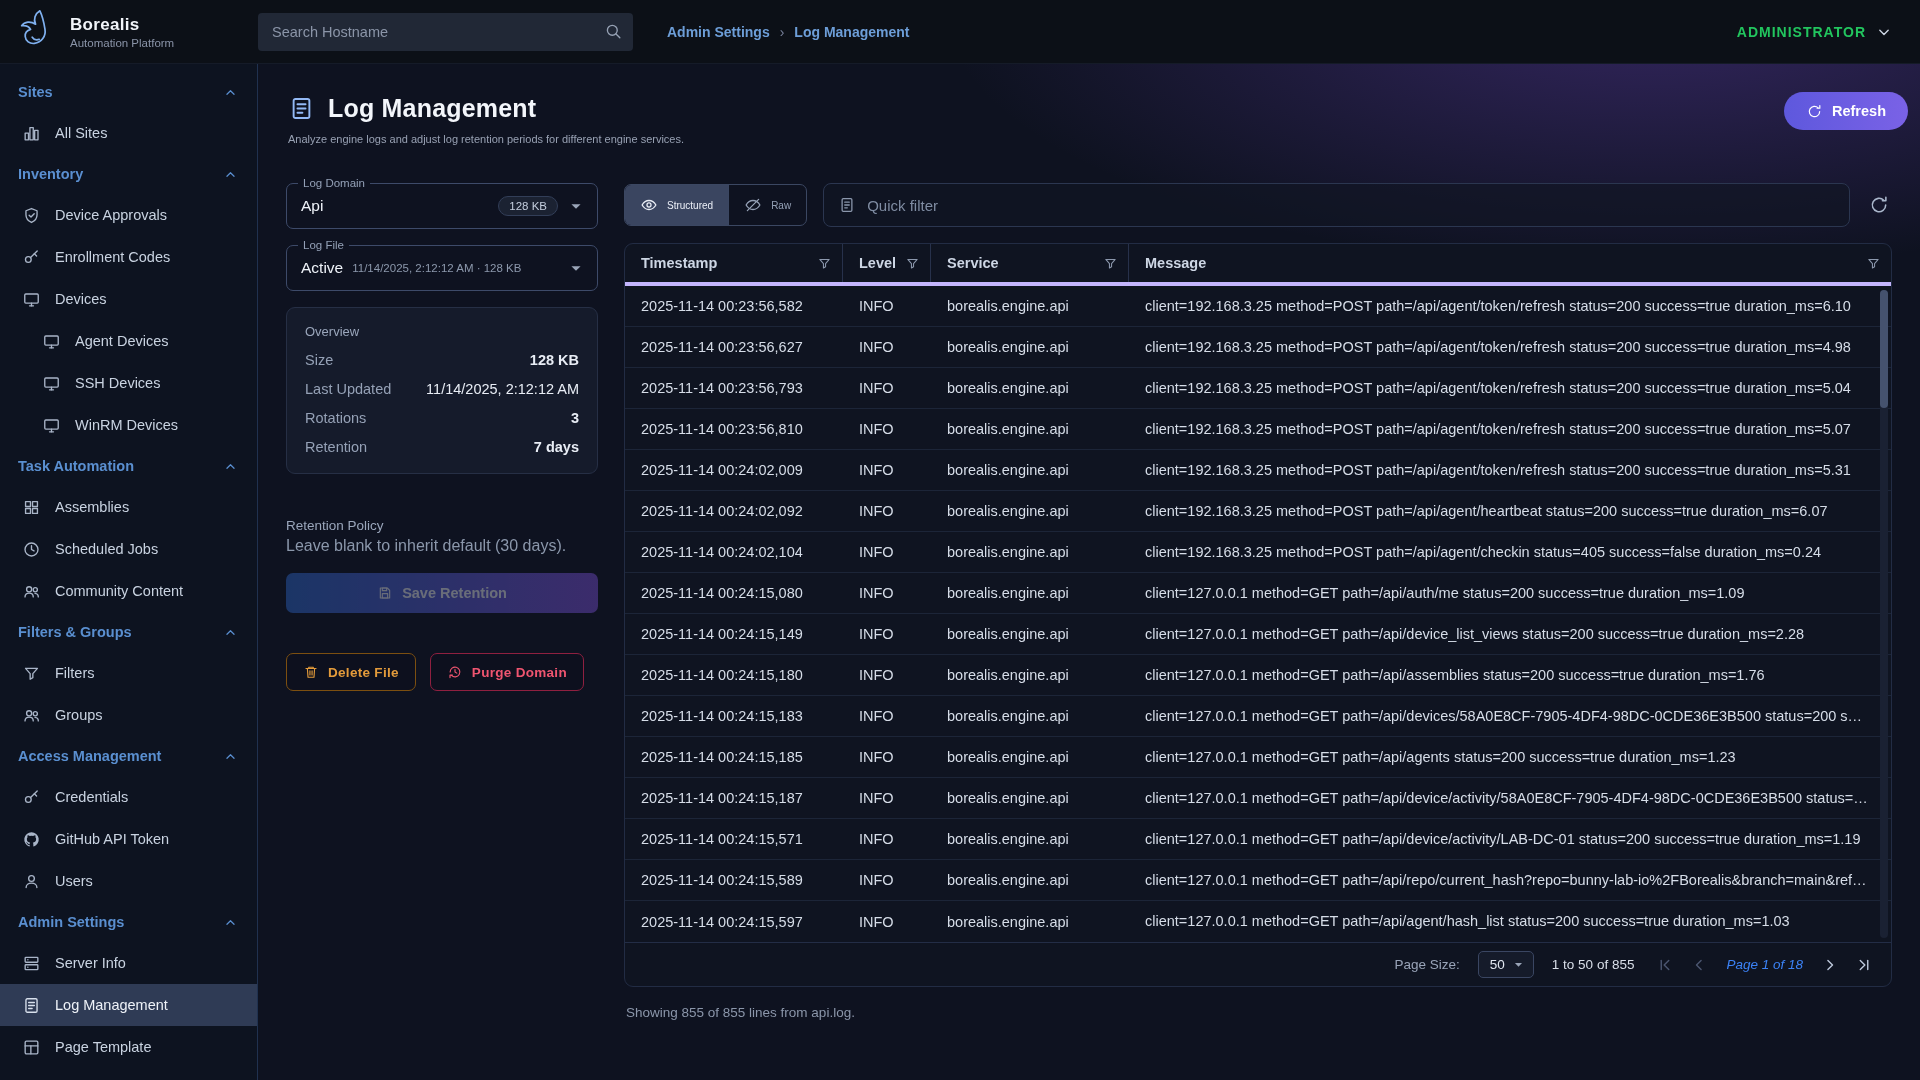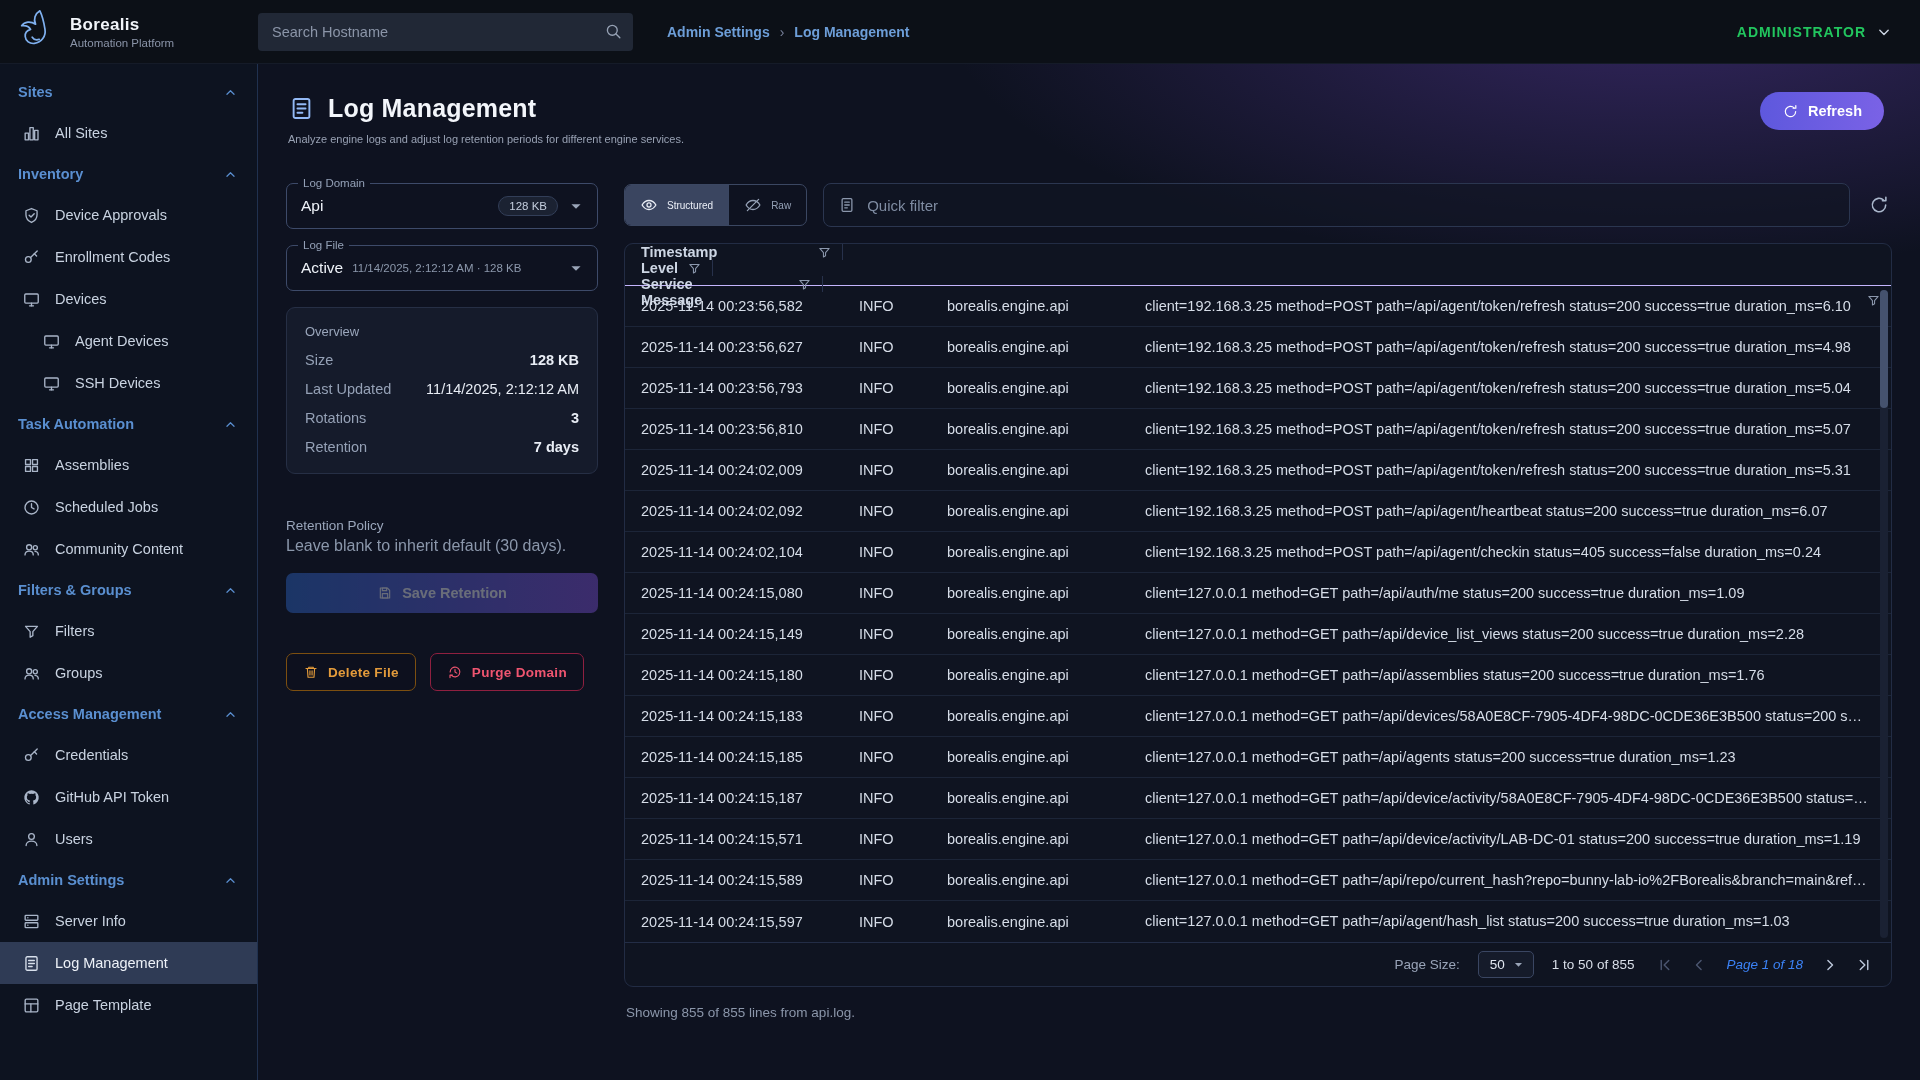--- a/index.html
+++ b/index.html
@@ -43,21 +43,21 @@
   .sb-label{white-space:nowrap;overflow:hidden;text-overflow:ellipsis;}
 
   
   .main{flex:1;position:relative;overflow:hidden;background:
     radial-gradient(1150px 430px at 84% -60px, rgba(104,66,184,.42), rgba(104,66,184,0) 62%), #0e1220;}
   .page-head{padding:30px 26px 24px 30px;position:relative;}
   .title-row{display:flex;align-items:center;gap:13px;}
   .ph-ic{width:27px;height:27px;color:#93b9f5;}
   .page-title{font-size:25px;font-weight:bold;color:#f3f6fb;letter-spacing:.2px;}
   .page-sub{margin-top:10px;font-size:11px;color:#98a1b3;}
-  .refresh-btn{position:absolute;right:36px;top:28px;display:flex;align-items:center;gap:9px;height:38px;padding:0 22px;border-radius:19px;background:linear-gradient(90deg,#5e58dd,#7a62e6);color:#fff;font-size:14.5px;font-weight:bold;}
+  .refresh-btn{position:absolute;right:12px;top:28px;display:flex;align-items:center;gap:9px;height:38px;padding:0 22px;border-radius:19px;background:linear-gradient(90deg,#5e58dd,#7a62e6);color:#fff;font-size:14.5px;font-weight:bold;}
   .rb-ic{width:17px;height:17px;color:#fff;}
 
   .content{display:flex;gap:26px;padding:14px 28px 0;}
 
   
   .ctrl{width:312px;flex:0 0 auto;}
   .fld{position:relative;border:1px solid #3d4a69;border-radius:7px;height:46px;display:flex;align-items:center;padding:0 10px 0 14px;margin-bottom:16px;cursor:pointer;}
   .flabel{position:absolute;top:-8px;left:11px;background:#0e1220;padding:0 5px;font-size:11.5px;color:#93a0b6;line-height:14px;}
   .fld-value{font-size:15.5px;color:#eef2f8;white-space:nowrap;}
   .fld-meta{font-size:11.5px;color:#8c98ac;margin-left:9px;white-space:nowrap;overflow:hidden;text-overflow:ellipsis;}
@@ -91,21 +91,21 @@
   .tg-btn + .tg-btn{border-left:1px solid #3b4762;}
   .tg-ic{width:18px;height:18px;}
   .quick-filter{flex:1;display:flex;align-items:center;gap:11px;height:44px;border:1px solid #2b3650;background:rgba(17,22,36,.65);border-radius:8px;padding:0 14px;min-width:0;}
   .qf-ic{width:18px;height:18px;color:#8b97ac;}
   .quick-filter input{flex:1;font-size:15px;color:#dfe5ef;min-width:0;}
   .quick-filter input::placeholder{color:#7f8ca2;}
   .tb-refresh{width:26px;height:26px;color:#aab7cc;display:flex;align-items:center;justify-content:center;flex:0 0 auto;}
   .tb-refresh [data-icon]{width:22px;height:22px;}
 
   .table-card{position:relative;margin-top:16px;background:#0f1421;border:1px solid #222c44;border-radius:9px;overflow:hidden;}
-  .thead{display:flex;height:42px;border-bottom:1px solid #c4b5fd;flex-direction:column;}
+  .thead{display:flex;height:42px;border-bottom:4px solid #c4b5fd;}
   .th{display:flex;align-items:center;justify-content:space-between;padding:0 10px 0 16px;font-size:14.5px;font-weight:bold;color:#cdd6e4;border-right:1px solid #27314b;cursor:pointer;}
   .th:last-child{border-right:none;}
   .th-ic{width:15px;height:15px;color:#8c98ad;display:inline-flex;}
   .th-ic .ic{width:100%;height:100%;}
   .col0{width:218px;flex:0 0 auto;}
   .col1{width:88px;flex:0 0 auto;}
   .col2{width:198px;flex:0 0 auto;}
   .col3{flex:1;min-width:0;}
   .tr{display:flex;height:41px;border-bottom:1px solid #1c2538;cursor:default;}
   .tr:last-child{border-bottom:none;}
@@ -234,20 +234,30 @@
       </div>
       <div class="sb-item indent">
         <span class="sb-ic">
           <svg class="ic" viewBox="0 0 24 24" fill="none" stroke="currentColor" stroke-width="1.7" stroke-linecap="round" stroke-linejoin="round">
             <rect x="3.5" y="5" width="17" height="11.5" rx="1.3"></rect>
             <line x1="9.5" y1="20" x2="14.5" y2="20"></line>
             <line x1="12" y1="16.5" x2="12" y2="20"></line>
           </svg>
         </span>
         <span class="sb-label">SSH Devices</span>
+      </div>
+      <div class="sb-item indent">
+        <span class="sb-ic">
+          <svg class="ic" viewBox="0 0 24 24" fill="none" stroke="currentColor" stroke-width="1.7" stroke-linecap="round" stroke-linejoin="round">
+            <rect x="3.5" y="5" width="17" height="11.5" rx="1.3"></rect>
+            <line x1="9.5" y1="20" x2="14.5" y2="20"></line>
+            <line x1="12" y1="16.5" x2="12" y2="20"></line>
+          </svg>
+        </span>
+        <span class="sb-label">WinRM Devices</span>
       </div>
       <div class="sb-head">
         <span class="sb-head-label">Task Automation</span>
         <span class="sb-head-ic">
           <svg class="ic" viewBox="0 0 24 24" fill="none" stroke="currentColor" stroke-width="1.7" stroke-linecap="round" stroke-linejoin="round">
             <polyline points="7 14.5 12 9.5 17 14.5"></polyline>
           </svg>
         </span>
       </div>
       <div class="sb-item">

